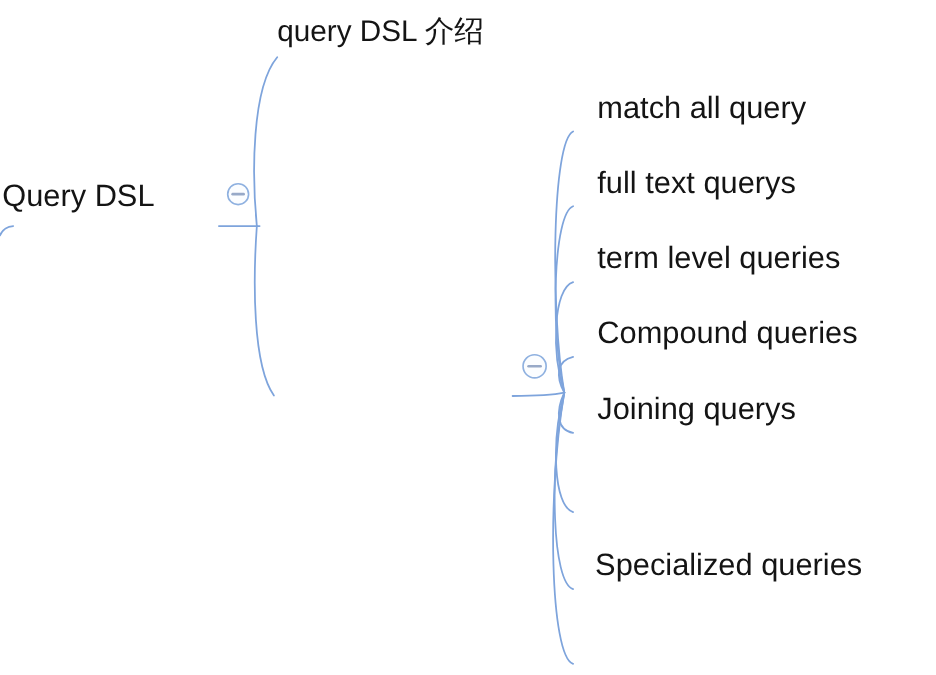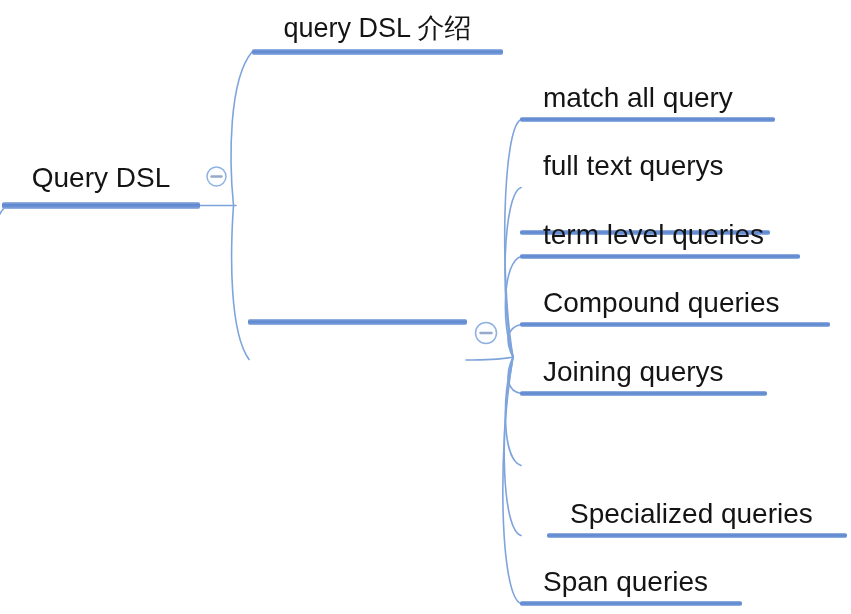--- a/index.html
+++ b/index.html
@@ -4,21 +4,21 @@
 <style>
   html,body{margin:0;padding:0;background:#ffffff;}
   .canvas{
     position:relative;
     width:851px;height:614px;
     background:#ffffff;
     overflow:hidden;
     font-family:"Liberation Sans","DejaVu Sans",sans-serif;
   }
   .wires{position:absolute;left:0;top:0;width:851px;height:614px;}
-  .node{position:absolute;display:flex;flex-direction:column;}
+  .node{position:absolute;display:flex;flex-direction:row;align-items:center;}
   .node .label{
     color:#141414;
     white-space:nowrap;
     line-height:30px;
     margin-bottom:4px;
   }
   .node .bar{
     background:linear-gradient(180deg,#9db9e4 0%,#6088cf 35%,#6b92d5 72%,#9db9e4 100%);
     border-radius:2px;
   }
@@ -86,22 +86,21 @@
     <div class="bar"></div>
   </div>
   <div class="node child" style="left:520px;top:288px;width:310px;">
     <div class="label">Compound queries</div>
     <div class="bar"></div>
   </div>
   <div class="node child" style="left:520px;top:357px;width:247px;">
     <div class="label">Joining querys</div>
     <div class="bar"></div>
   </div>
-  <div class="node child" style="left:547px;top:499px;width:300px;">
+  <div class="node child" style="left:518px;top:499px;width:300px;">
     <div class="label">Specialized queries</div>
     <div class="bar"></div>
   </div>
   <div class="node child" style="left:520px;top:567px;width:222px;">
-    <div class="label">Span queries</div>
     <div class="bar"></div>
   </div>
 
 </div>
 
 </body></html>

